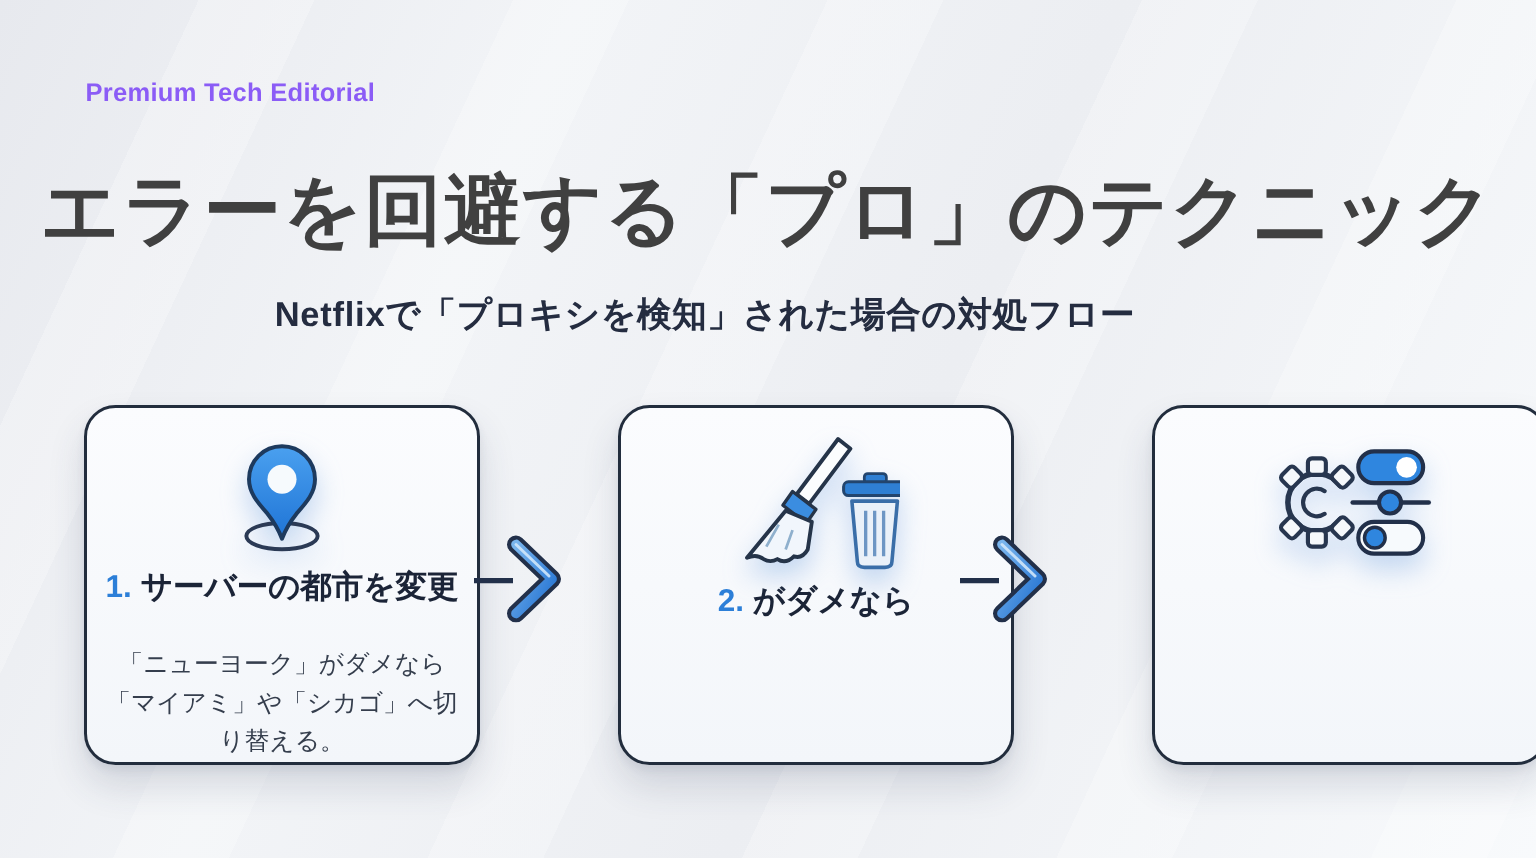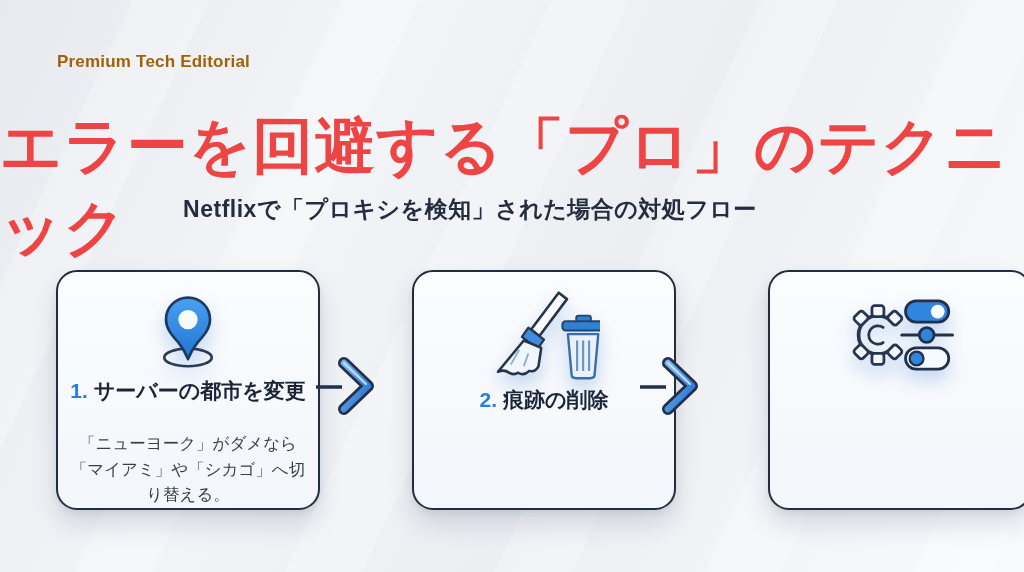--- a/index.html
+++ b/index.html
@@ -7,25 +7,25 @@
     width:1024px;height:572px;overflow:hidden;position:relative;
     font-family:"Liberation Sans","DejaVu Sans",sans-serif;
     background:linear-gradient(115deg,#e7e9ee 0%,#f2f4f7 30%,#eceef2 58%,#f8fafc 100%);
   }
   .bg-sheen{
     position:absolute;inset:0;pointer-events:none;
     background:repeating-linear-gradient(115deg,rgba(255,255,255,0) 0 120px,rgba(255,255,255,.25) 120px 190px);
   }
   .brand{
     position:absolute;left:57px;top:52px;
-    font-size:17px;font-weight:700;color:#a16207;letter-spacing:.2px;
+    font-size:17px;font-weight:700;color:#8b5cf6;letter-spacing:.2px;
   }
   .title{
-    position:absolute;left:0;top:106px;width:1024px;
-    font-size:61px;font-weight:800;color:#ef4444;letter-spacing:1px;
+    position:absolute;left:0;top:106px;width:1024px;text-align:center;
+    font-size:52px;font-weight:800;color:#404040;letter-spacing:1px;
   }
   .subtitle{
     position:absolute;left:0;top:194px;width:940px;text-align:center;
     font-size:23px;font-weight:600;color:#242c40;letter-spacing:.5px;
   }
   .cards{
     position:absolute;left:56px;top:270px;width:1008px;height:240px;
     display:flex;gap:92px;
   }
   .card{
@@ -98,21 +98,21 @@
 
         <rect x="95" y="29" width="16" height="7" rx="2.5" fill="#2f7fd3" stroke="#23456e" stroke-width="2"></rect>
 
         <rect x="80" y="35" width="45" height="10" rx="3.5" fill="#2f7fd3" stroke="#23456e" stroke-width="2.2"></rect>
 
         <path d="M86 49 L119 49 L115 93 Q115 97 110 97 L95 97 Q90 97 90 93 Z" fill="#eaf1f9" stroke="#3a6ea8" stroke-width="2.6" stroke-linejoin="round"></path>
         <path d="M96 56 L96 89 M102.5 56 L102.5 89 M109 56 L109 89" stroke="#6d96c4" stroke-width="2.4"></path>
       </svg>
     </div>
     <div class="card-heading">
-      <span class="step-num">2.</span><span>痕跡の削除</span>
+      <span class="step-num">2.</span><span>がダメなら</span>
     </div>
   </div>
 
   <div class="card">
     <div class="icon-box">
       <svg width="112" height="92" viewBox="0 0 120 100" aria-hidden="true">
 
         <path d="M53.2 62 A21 21 0 1 1 53.2 38" fill="none" stroke="#27364f" stroke-width="4" stroke-linecap="round"></path>
 
         <g>

